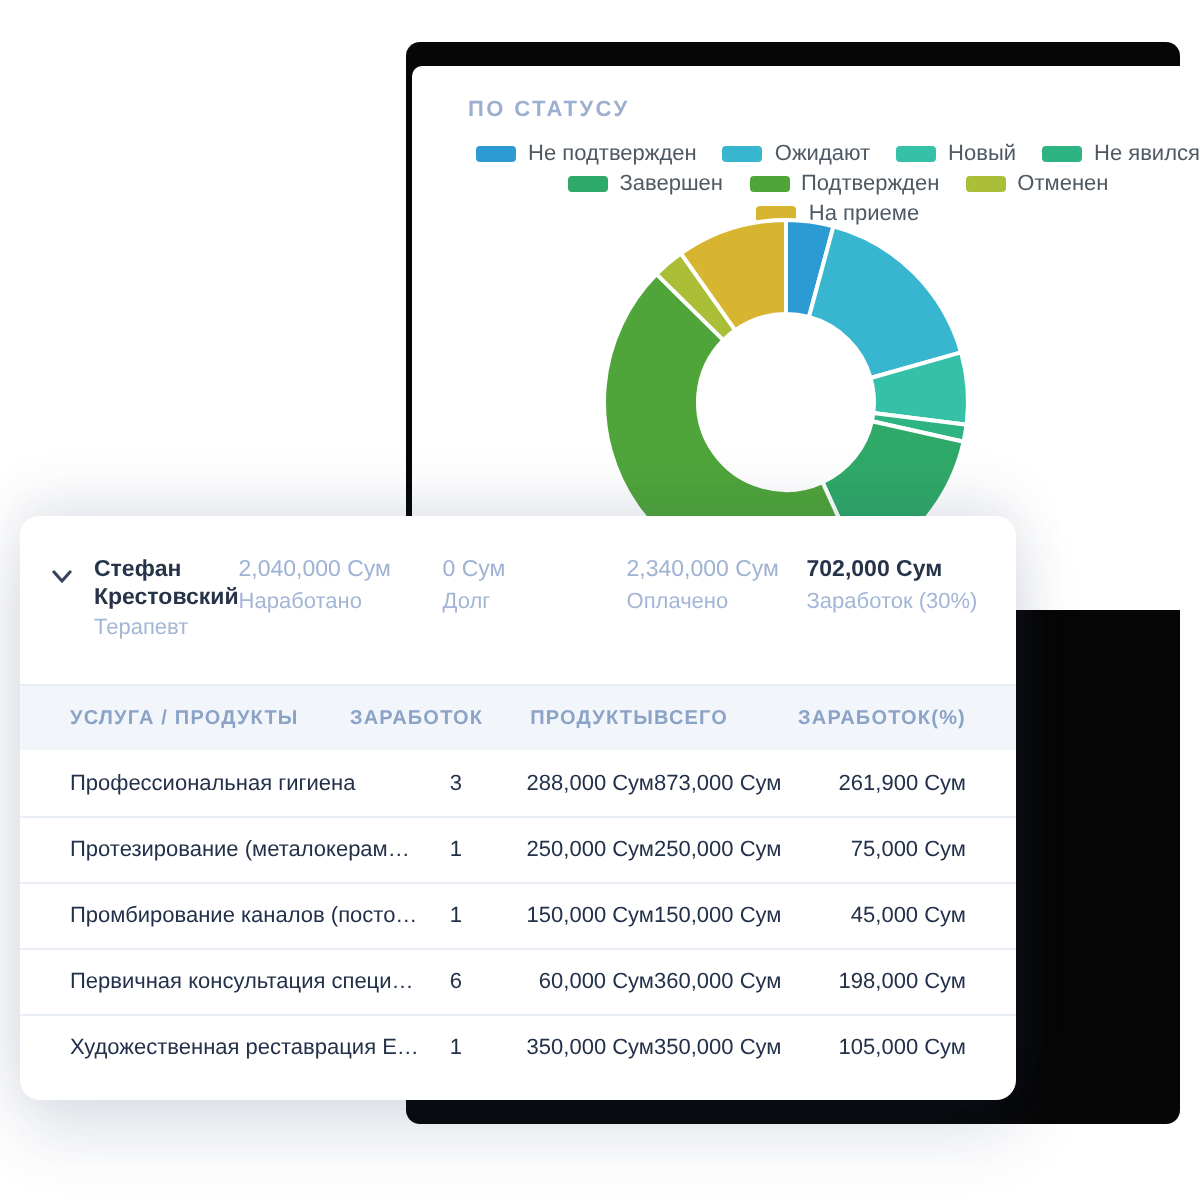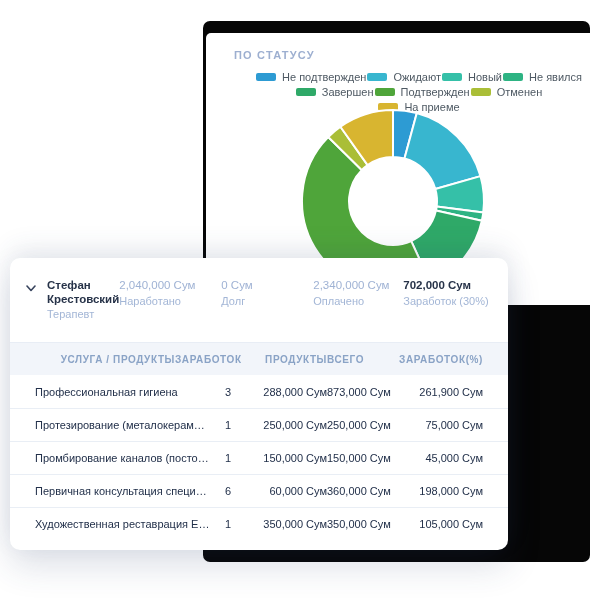--- a/index.html
+++ b/index.html
@@ -10,21 +10,21 @@
   .frame { position:absolute; left:203px; top:21px; width:387px; height:541px;
            background:#060606; border-radius:7px; }
 
   
   .chart-card { position:absolute; left:206px; top:33px; width:426px; height:272px;
                 background:#ffffff; border-radius:5px; }
   .panel-title { position:absolute; left:28px; top:16px; font-size:11px; font-weight:bold;
                  letter-spacing:1.2px; color:#9DAFD0; }
   .legend { position:absolute; left:0; top:38px; width:100%; display:flex;
             flex-direction:column; align-items:center; gap:3px; }
-  .legend-row { display:flex; justify-content:center; align-items:center; gap:1px; }
+  .legend-row { display:flex; justify-content:center; align-items:center; gap:13px; }
   .legend-item { display:flex; align-items:center; gap:6px; }
   .legend-swatch { width:20px; height:8px; border-radius:2px; }
   .legend-label { font-size:11px; color:#4E5963; white-space:nowrap; }
   .donut-wrap { position:absolute; left:89px; top:70px; width:196px; height:196px; }
 
   
   .table-card { position:absolute; left:10px; top:258px; width:498px; height:292px;
                 background:#ffffff; border-radius:10px;
                 box-shadow:0 -10px 26px rgba(45,65,105,0.10), 0 16px 34px rgba(45,65,105,0.16); }
 
@@ -39,21 +39,21 @@
   .stat.em .v { color:#273349; font-weight:bold; }
   .stat-1 { width:88px; } .stat-2 { width:92px;margin-left:14px; } .stat-3 { width:90px; } .stat-4 { flex:1; }
 
   .report-table { width:100%; }
   .t-head { display:flex; align-items:center; height:33px; padding:0 25px;
             background:#F2F5FA; border-top:1px solid #E8EDF5; }
   .t-head .cell { font-size:10px; font-weight:bold; letter-spacing:0.6px; color:#8AA3C6; white-space:nowrap; }
   .t-row { display:flex; align-items:center; height:33px; padding:0 25px; }
   .t-row + .t-row { border-top:1px solid #E9EEF5; }
   .t-row .cell { font-size:11px; color:#22304A; white-space:nowrap; }
-  .c0 { width:140px; text-align:right; overflow:visible; }
+  .c0 { width:140px; text-align:left; overflow:visible; }
   .c1 { width:72px;  text-align:right; padding-right:16px; }
   .c2 { width:80px;  text-align:right; }
   .c3 { width:62px;  text-align:left; }
   .c4 { width:94px;  text-align:right; }
 </style>
 </head>
 <body>
 
 <div class="stage">
 

